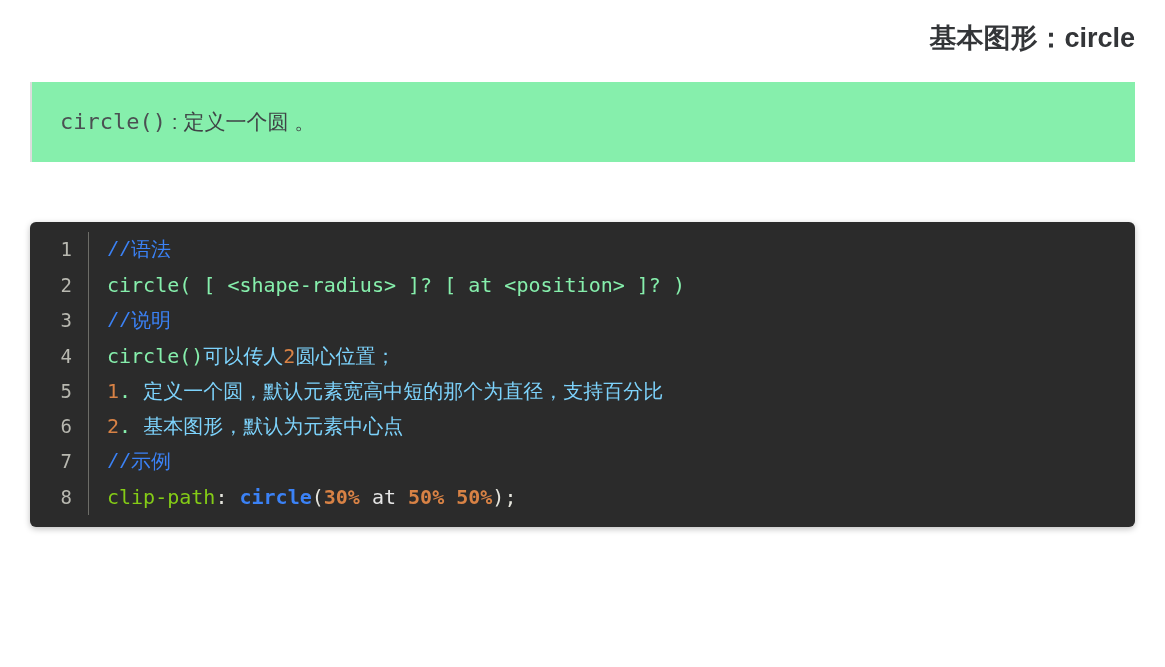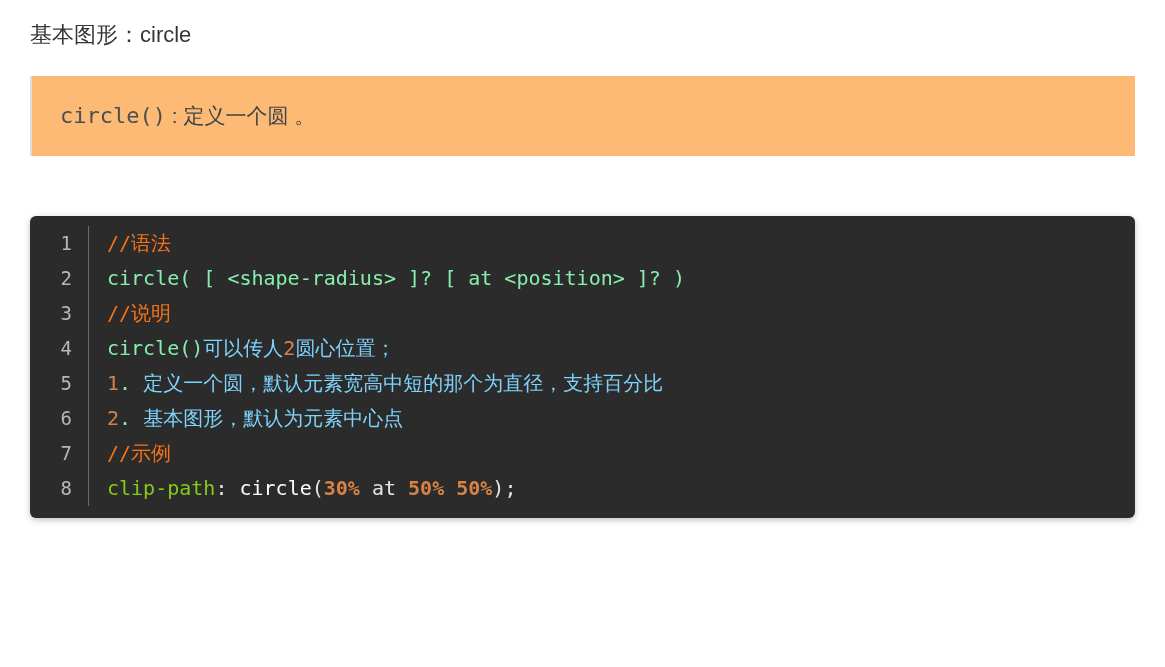--- a/index.html
+++ b/index.html
@@ -8,27 +8,28 @@
     background: #ffffff;
     font-family: "Microsoft YaHei", "PingFang SC", "Helvetica Neue", Arial, sans-serif;
     color: #313538;
     width: 1165px;
   }
   .page {
     box-sizing: border-box;
     padding: 20px 30px 40px 30px;
   }
   h2.heading {
-    font-size: 22px;
-    font-weight: 400;
+    font-size: 27px;
+    font-weight: 700;
     margin: 0 0 26px 0;
     color: #333538;
+    text-align: right;
   }
   .quote-block {
-    background: #fdba74;
+    background: #86efac;
     border-left: 2px solid #dddddd;
     padding: 26px 28px;
     margin: 0 0 60px 0;
     font-size: 21px;
     color: #3f4346;
   }
   .quote-block .mono {
     font-family: "Consolas", "Menlo", "Monaco", monospace;
     font-size: 22px;
     color: #4b4f52;
@@ -58,25 +59,25 @@
     user-select: none;
     box-sizing: border-box;
   }
   .code {
     flex: 1 1 auto;
     white-space: pre;
     color: #e6e6de;
     padding-left: 18px;
     border-left: 1px solid #6d6d68;
   }
-  .tok-comment { color: #f97316; }
+  .tok-comment { color: #3b82f6; font-family: Liberation Mono, monospace; }
   .tok-plain   { color: #86efac; }
   .tok-gray    { color: #7dd3fc; }
   .tok-num     { color: #d88245; }
-  .tok-func    { color: #ffffff; }
+  .tok-func    { color: #3b82f6; font-weight: bold; }
   .tok-prop    { color: #84cc16; }
   .tok-orange  { color: #d88245; font-weight: bold; }
   .tok-kw      { color: #e5e5e5; }
   .tok-punc    { color: #e6e6de; }
 </style>
 </head>
 <body>
 
 <div class="page">
 

